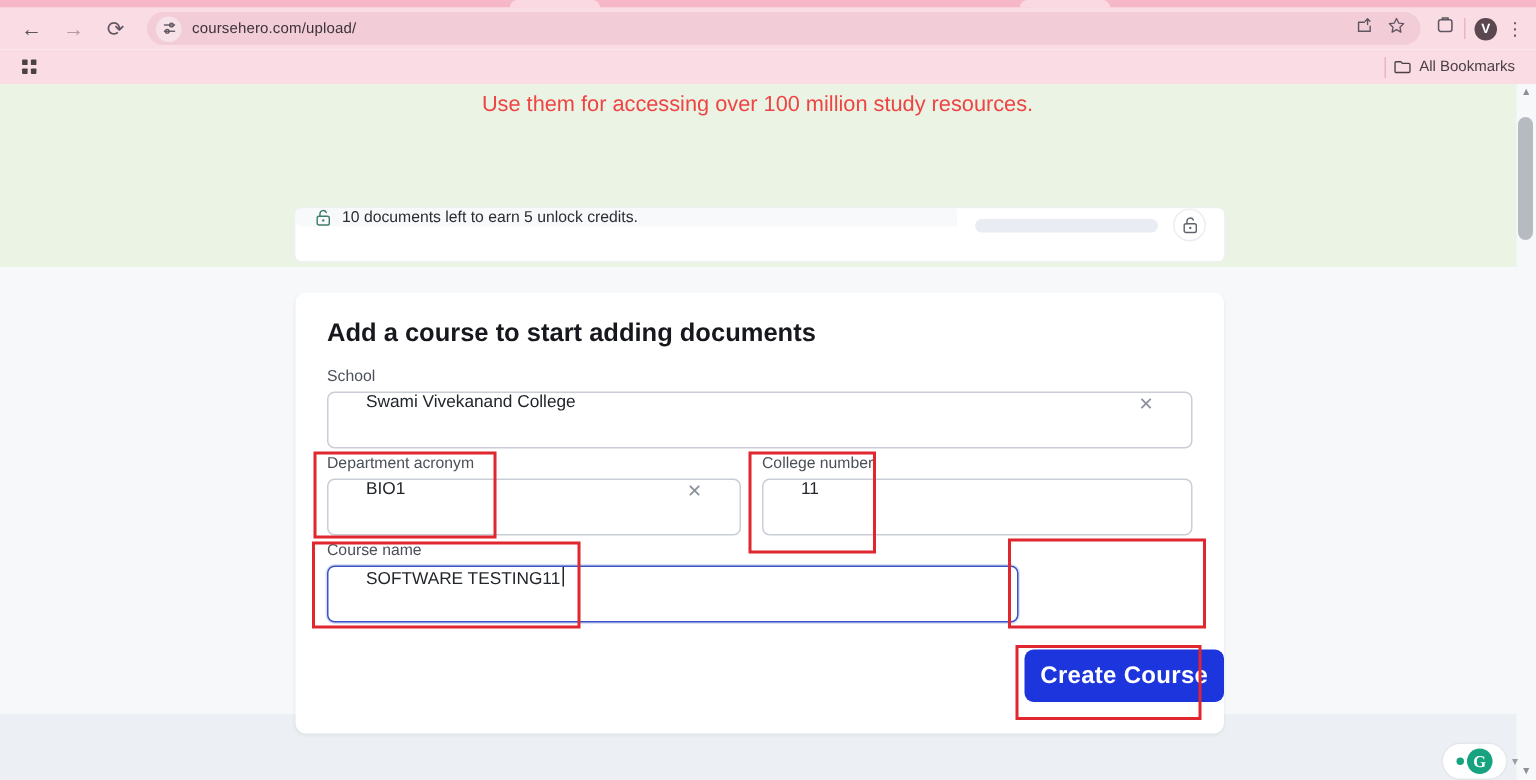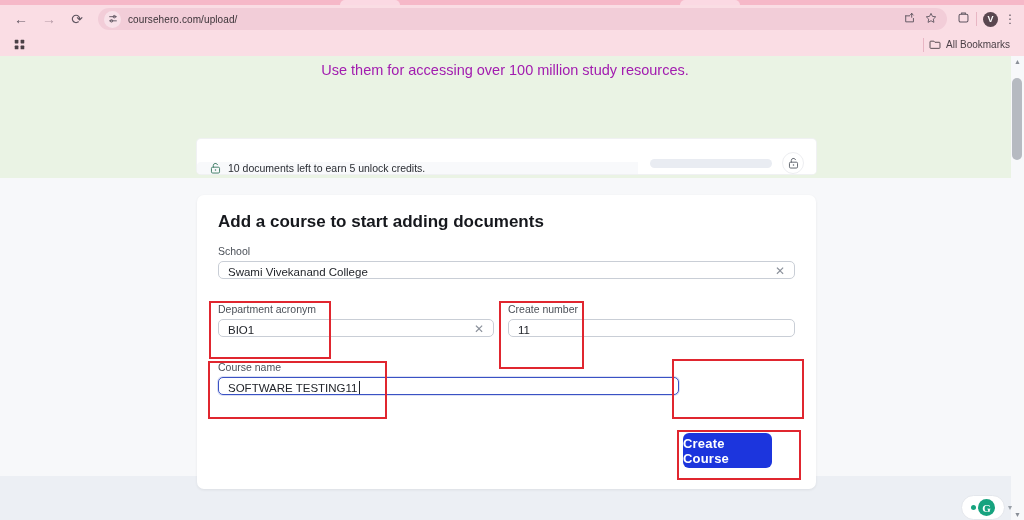--- a/index.html
+++ b/index.html
@@ -95,35 +95,35 @@
     overflow: hidden;
   }
   .greenband {
     position: absolute; left: 0; top: 0;
     width: 1024px; height: 122px;
     background: #eaf3e4;
   }
   .banner-text {
     position: absolute; left: 0; top: 6px; width: 1010px;
     text-align: center;
-    font-size: 14.5px; color: #a21caf;
+    font-size: 14.5px; color: #ef4444;
   }
   .lowerband {
     position: absolute; left: 0; top: 420px;
     width: 1024px; height: 44px;
     background: #eceff4;
   }
 
   
   .credits {
     position: absolute; left: 197px; top: 83px;
     width: 619px; height: 35px;
     background: #fff;
     border-radius: 4px;
-    display: flex; align-items: flex-end;
+    display: flex; align-items: flex-start;
     box-shadow: 0 0 0 1px #f0f1f3;
   }
   .credits-left {
     flex: 1 1 auto; display: flex; align-items: center;
     padding-left: 13px; gap: 7px;
     background: #f8f9fb;
     border-radius: 4px 0 0 4px;
   }
   .credits-text { font-size: 10.5px; color: #2a2d33; }
   .credits-right {
@@ -154,26 +154,26 @@
     position: absolute; left: 21px; top: 17px;
     font-size: 17px; font-weight: bold; color: #16181d;
   }
 
   .field-label {
     font-size: 10.5px; color: #4b5058;
     margin-bottom: 4px;
     display: block;
   }
   .ctl {
-    height: 18px;
+    height: 38px;
     border: 1px solid #c9ced6;
     border-radius: 5px;
     background: #fff;
-    display: flex; align-items: flex-end;
-    padding: 0 9px;
+    display: flex; align-items: flex-start;
+    padding: 0 25px;
     font-size: 11.5px; color: #22252b;
   }
   .ctl .val { flex: 1 1 auto; white-space: nowrap; overflow: hidden; }
   .clear-x { color: #8b919b; font-size: 12px; flex: 0 0 auto; }
   .ctl.focused {
     border: 1.5px solid #3a52c4;
     box-shadow: 0 0 0 1px rgba(58,82,196,.18);
   }
   .caret {
     display: inline-block; width: 1px; height: 13px;
@@ -183,24 +183,24 @@
   .f-school   { position: absolute; left: 21px; top: 50px;  width: 577px; }
   .f-dept     { position: absolute; left: 21px; top: 108px; width: 276px; }
   .f-cnum     { position: absolute; left: 311px; top: 108px; width: 287px; }
   .f-cname    { position: absolute; left: 21px; top: 166px; width: 461px; }
   .f-term     { position: absolute; left: 489px; top: 166px; width: 109px; }
 
   .chev { margin-left: auto; color: #4b5058; font-size: 10px; }
 
   .btn-create {
     position: absolute; left: 486px; top: 238px;
-    width: 89px; height: 35px;
+    width: 133px; height: 35px;
     background: #1c35dd;
     border-radius: 6px;
-    color: #fff; font-size: 13px; font-weight: bold;
+    color: #fff; font-size: 16px; font-weight: bold;
     display: flex; align-items: center; justify-content: center;
     letter-spacing: .2px;
   }
 
   
   .anno {
     position: absolute;
     border: 2.5px solid #e0262f;
     pointer-events: none;
     z-index: 30;
@@ -363,21 +363,21 @@
 
       <div class="f-dept">
         <span class="field-label">Department acronym</span>
         <div class="ctl">
           <span class="val">BIO1</span>
           <span class="clear-x">✕</span>
         </div>
       </div>
 
       <div class="f-cnum">
-        <span class="field-label">Create number</span>
+        <span class="field-label">College number</span>
         <div class="ctl">
           <span class="val">11</span>
         </div>
       </div>
 
       <div class="f-cname">
         <span class="field-label">Course name</span>
         <div class="ctl focused">
           <span class="val"><span>SOFTWARE TESTING11</span><span class="caret"></span></span>
         </div>

